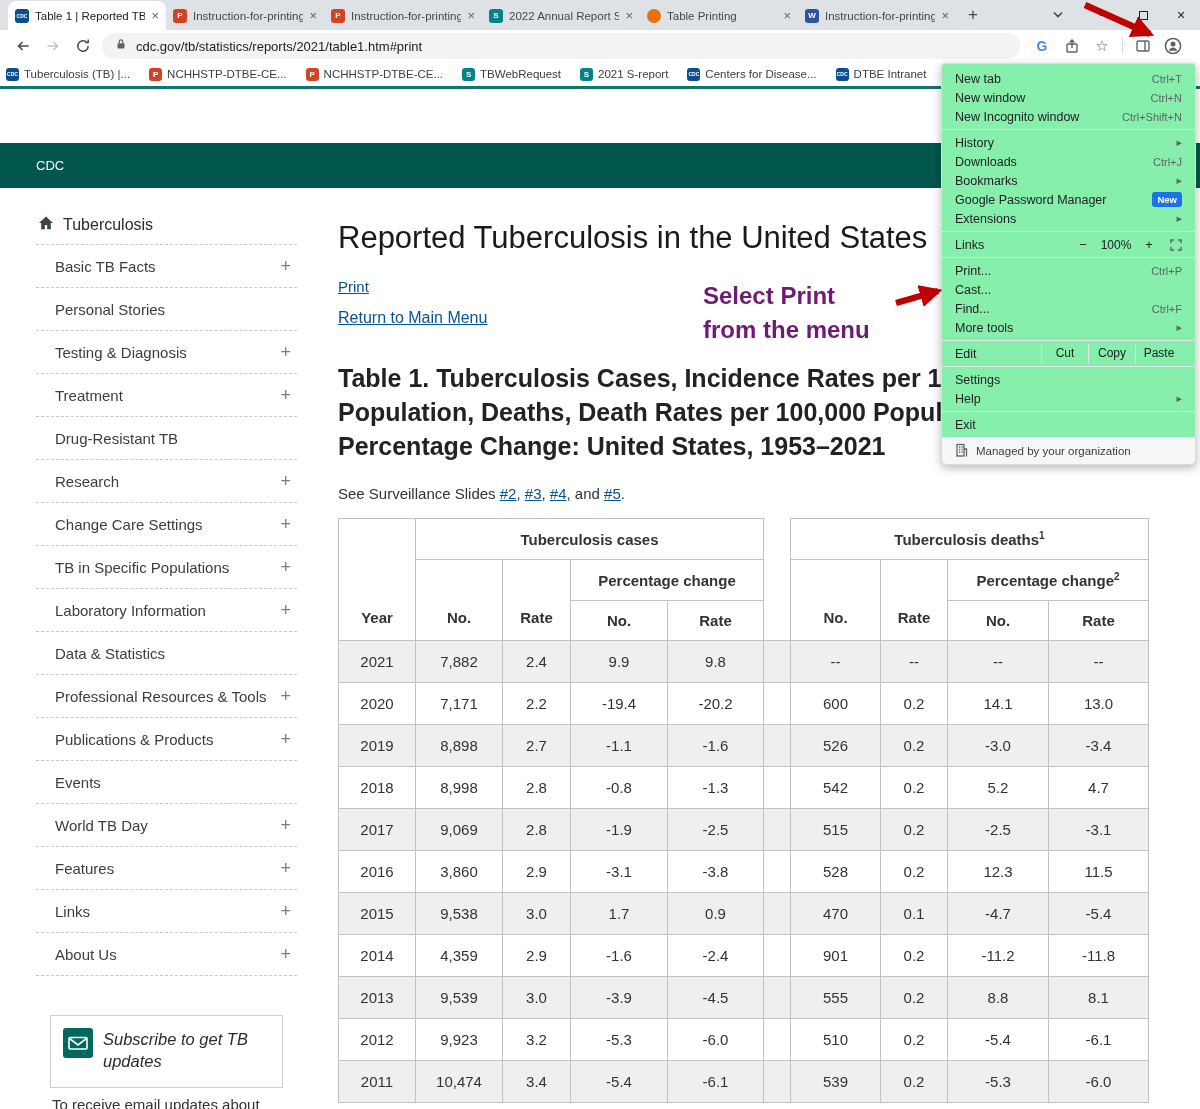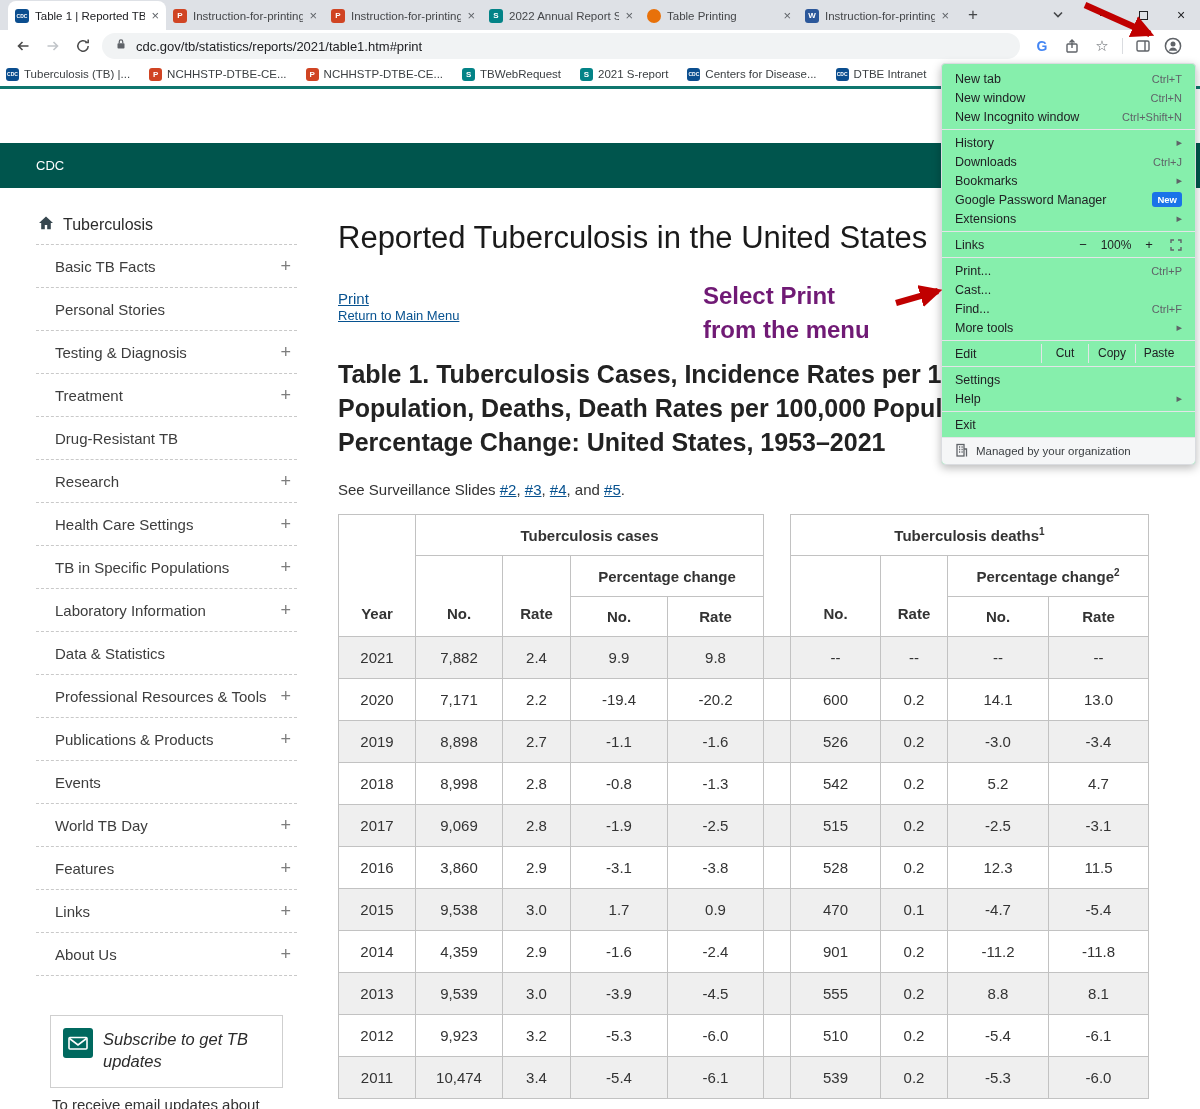--- a/index.html
+++ b/index.html
@@ -70,22 +70,22 @@
   .subscribe-box { position:absolute; left:50px; top:1015px; width:233px; border:1px solid #cfcfcf;
                    background:#fff; padding:12px 12px 14px 12px; display:flex; gap:10px; align-items:flex-start;font-style:italic; }
   .sub-ico { width:30px; height:30px; flex:none; }
   .sub-title { font-size:16.5px; color:#2b2b2b; line-height:1.35; }
   .sub-teaser { position:absolute; left:52px; top:1096px; width:232px; font-size:15px; color:#333; }
 
   
   .main { position:absolute; left:338px; top:210px; width:812px; }
   .h1 { font-size:31px; font-weight:400; color:#1a1a1a; line-height:40px; margin-top:8px; white-space:nowrap; }
   a, .link { color:#075290; text-decoration:underline; cursor:pointer; }
-  .print-link { display:inline-block; margin-top:32px; font-size:15px; }
-  .return-link { display:block; margin-top:0; font-size:13px; width:fit-content; }
+  .print-link { display:inline-block; margin-top:20px; font-size:15px; }
+  .return-link { display:block; margin-top:13px; font-size:16px; width:fit-content; }
   .table-title { margin-top:34px; font-size:25px; font-weight:700; color:#222; line-height:34px; }
   .slides { margin-top:22px; font-size:15px; color:#333; }
 
   table.tb { border-collapse:collapse; margin-top:16px; font-size:15px; color:#333; table-layout:fixed; }
   .tb th, .tb td { border:1px solid #c2c2c2; text-align:center; }
   .tb th { font-weight:700; padding:11px 4px; }
   .tb th.vb { vertical-align:bottom; padding-bottom:14px; }
   .tb th.gap { border-top:none; border-bottom:none; background:#fff; }
   .tb tbody td { padding:12px 4px; font-weight:400; }
   .tb tbody tr:nth-child(odd) { background:#efefef; }
@@ -310,21 +310,21 @@
           <span>Drug-Resistant TB</span>
           <span class="side-plus"></span>
         </li>
 
         <li class="side-item">
           <span>Research</span>
           <span class="side-plus">+</span>
         </li>
 
         <li class="side-item">
-          <span>Health Care Settings</span>
+          <span>Change Care Settings</span>
           <span class="side-plus">+</span>
         </li>
 
         <li class="side-item">
           <span>TB in Specific Populations</span>
           <span class="side-plus">+</span>
         </li>
 
         <li class="side-item">
           <span>Laboratory Information</span>

